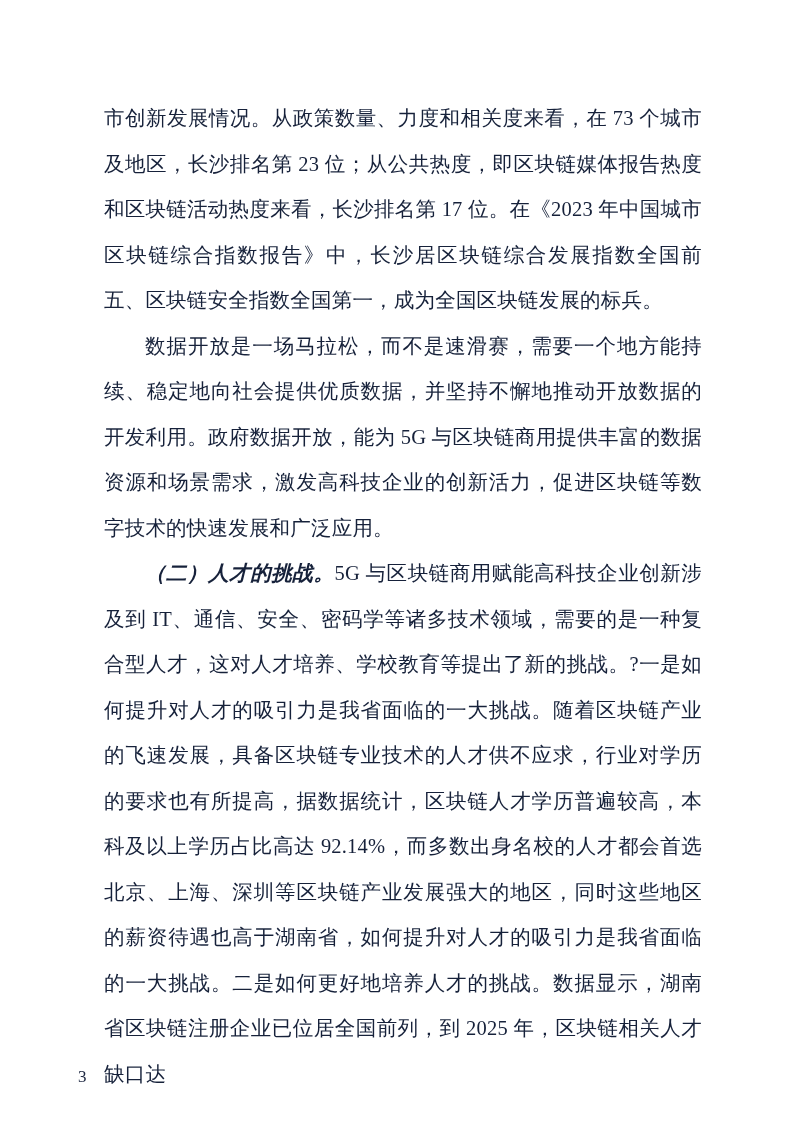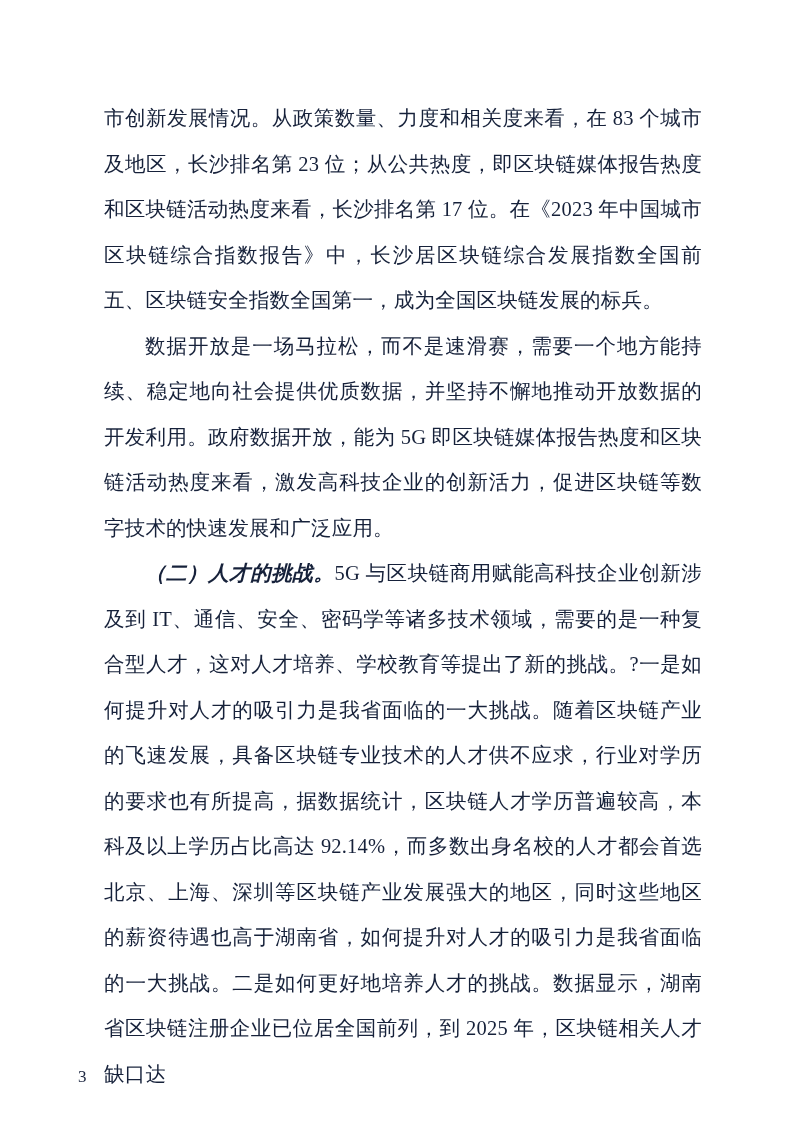--- a/index.html
+++ b/index.html
@@ -51,18 +51,18 @@
     font-size: 17px;
     color: #202a44;
     font-family: "Liberation Serif", "DejaVu Serif", serif;
   }
 </style>
 </head>
 <body>
 
 <div class="page">
   <div class="doc-body">
-    <p class="para">市创新发展情况。从政策数量、力度和相关度来看，在 83 个城市及地区，长沙排名第 23 位；从公共热度，即区块链媒体报告热度和区块链活动热度来看，长沙排名第 17 位。在《2023 年中国城市区块链综合指数报告》中，长沙居区块链综合发展指数全国前五、区块链安全指数全国第一，成为全国区块链发展的标兵。</p>
-    <p class="para indent">数据开放是一场马拉松，而不是速滑赛，需要一个地方能持续、稳定地向社会提供优质数据，并坚持不懈地推动开放数据的开发利用。政府数据开放，能为 5G 即区块链媒体报告热度和区块链活动热度来看，激发高科技企业的创新活力，促进区块链等数字技术的快速发展和广泛应用。</p>
+    <p class="para">市创新发展情况。从政策数量、力度和相关度来看，在 73 个城市及地区，长沙排名第 23 位；从公共热度，即区块链媒体报告热度和区块链活动热度来看，长沙排名第 17 位。在《2023 年中国城市区块链综合指数报告》中，长沙居区块链综合发展指数全国前五、区块链安全指数全国第一，成为全国区块链发展的标兵。</p>
+    <p class="para indent">数据开放是一场马拉松，而不是速滑赛，需要一个地方能持续、稳定地向社会提供优质数据，并坚持不懈地推动开放数据的开发利用。政府数据开放，能为 5G 与区块链商用提供丰富的数据资源和场景需求，激发高科技企业的创新活力，促进区块链等数字技术的快速发展和广泛应用。</p>
     <p class="para indent"><span class="bold-lead">（二）人才的挑战。</span><span>5G 与区块链商用赋能高科技企业创新涉及到 IT、通信、安全、密码学等诸多技术领域，需要的是一种复合型人才，这对人才培养、学校教育等提出了新的挑战。?一是如何提升对人才的吸引力是我省面临的一大挑战。随着区块链产业的飞速发展，具备区块链专业技术的人才供不应求，行业对学历的要求也有所提高，据数据统计，区块链人才学历普遍较高，本科及以上学历占比高达 92.14%，而多数出身名校的人才都会首选北京、上海、深圳等区块链产业发展强大的地区，同时这些地区的薪资待遇也高于湖南省，如何提升对人才的吸引力是我省面临的一大挑战。二是如何更好地培养人才的挑战。数据显示，湖南省区块链注册企业已位居全国前列，到 2025 年，区块链相关人才缺口达</span></p>
   </div>
   <div class="page-number">3</div>
 </div>
 
 </body></html>

